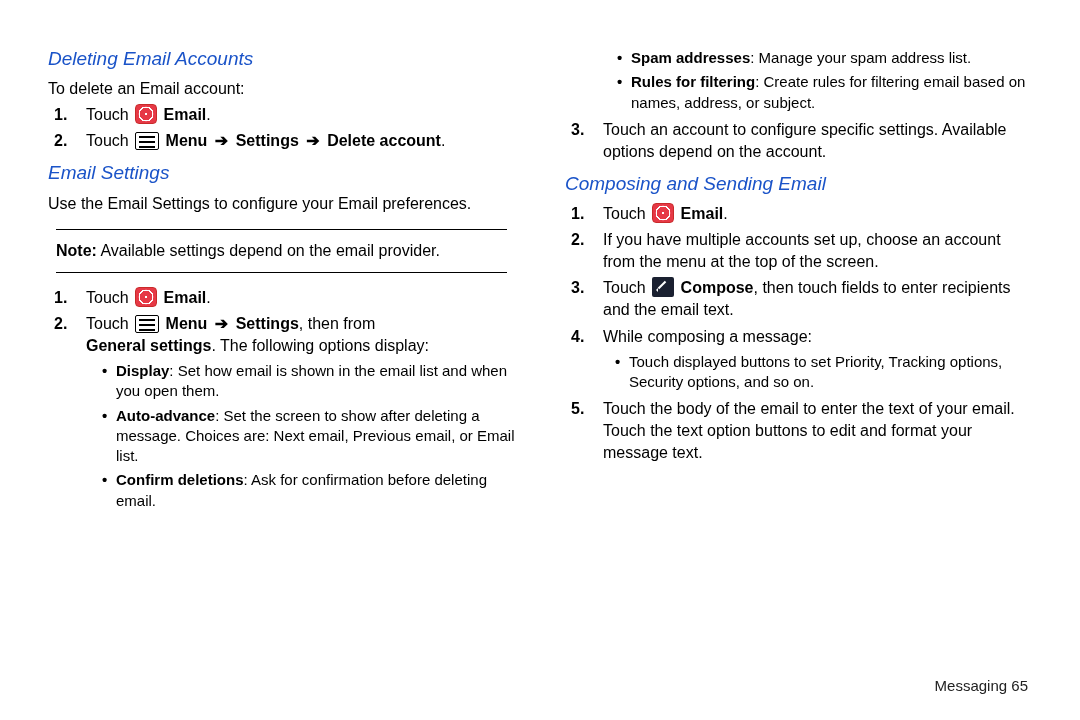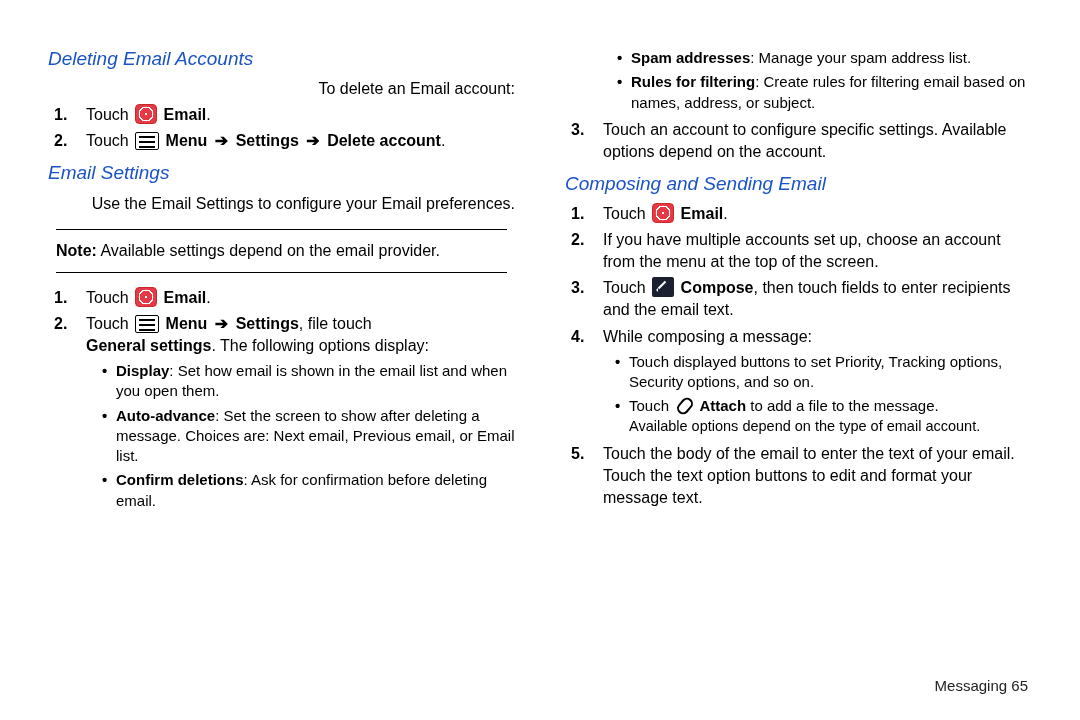--- a/index.html
+++ b/index.html
@@ -25,22 +25,21 @@
     line-height: 1.38;
   }
   h3.section {
     color: #1a53c8;
     font-style: italic;
     font-weight: normal;
     font-size: 19px;
     margin: 8px 0 6px 0;
   }
   .intro {
-    margin: 0 0 4px 12px;
-    text-align: right;
+    margin: 0 0 4px 0;
   }
   ol.steps {
     margin: 2px 0 6px 0;
     padding-left: 26px;
     counter-reset: step;
     list-style: none;
   }
   ol.steps > li {
     counter-increment: step;
     margin: 4px 0;
@@ -204,21 +203,21 @@
       <li>
         <span>Touch </span>
         <span class="icon email"></span>
         <span class="b">Email</span><span>.</span>
       </li>
       <li>
         <span>Touch </span>
         <span class="icon menu"></span>
         <span class="b">Menu</span>
         <span class="arrow">➔</span>
-        <span class="b">Settings</span><span>, file touch</span><br>
+        <span class="b">Settings</span><span>, then from</span><br>
         <span class="b">General settings</span><span>. The following options display:</span>
         <ul class="bullets">
           <li><span class="b">Display</span><span>: Set how email is shown in the email list and when you open them.</span></li>
           <li><span class="b">Auto-advance</span><span>: Set the screen to show after deleting a message. Choices are: Next email, Previous email, or Email list.</span></li>
           <li><span class="b">Confirm deletions</span><span>: Ask for confirmation before deleting email.</span></li>
         </ul>
       </li>
     </ol>
   </div>
 
@@ -241,26 +240,20 @@
       <li>If you have multiple accounts set up, choose an account from the menu at the top of the screen.</li>
       <li>
         <span>Touch </span>
         <span class="icon compose"></span>
         <span class="b">Compose</span><span>, then touch fields to enter recipients and the email text.</span>
       </li>
       <li>
         <span>While composing a message:</span>
         <ul class="bullets sub">
           <li>Touch displayed buttons to set Priority, Tracking options, Security options, and so on.</li>
-          <li>
-            <span>Touch </span>
-            <span class="icon attach"></span>
-            <span class="b">Attach</span><span> to add a file to the message.</span><br>
-            <span style="font-size:14.5px;">Available options depend on the type of email account.</span>
-          </li>
         </ul>
       </li>
       <li>Touch the body of the email to enter the text of your email. Touch the text option buttons to edit and format your message text.</li>
     </ol>
   </div>
 
   <div class="footer">
     <span>Messaging</span>
     <span class="num">65</span>
   </div>

